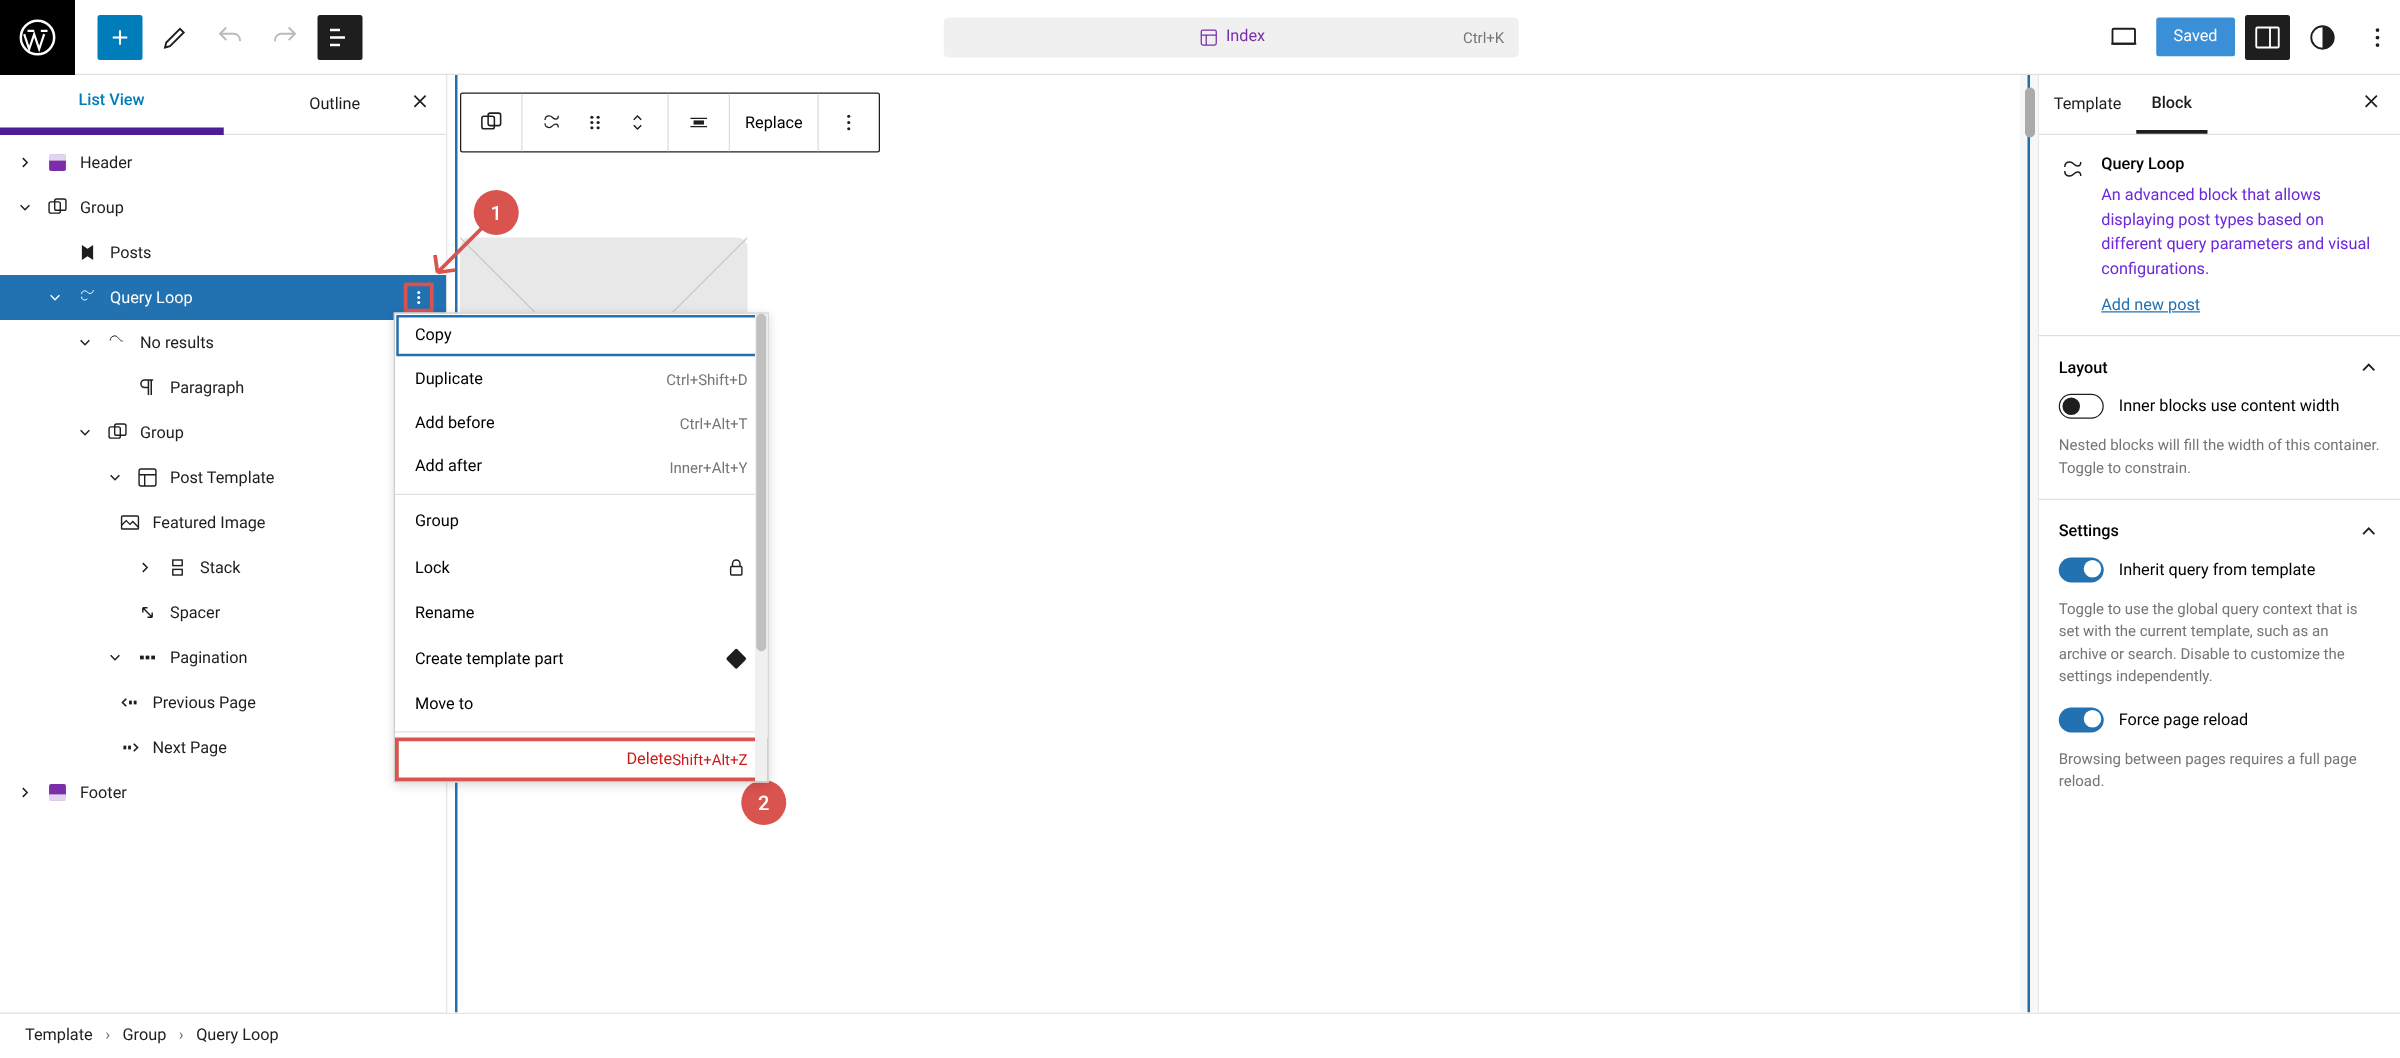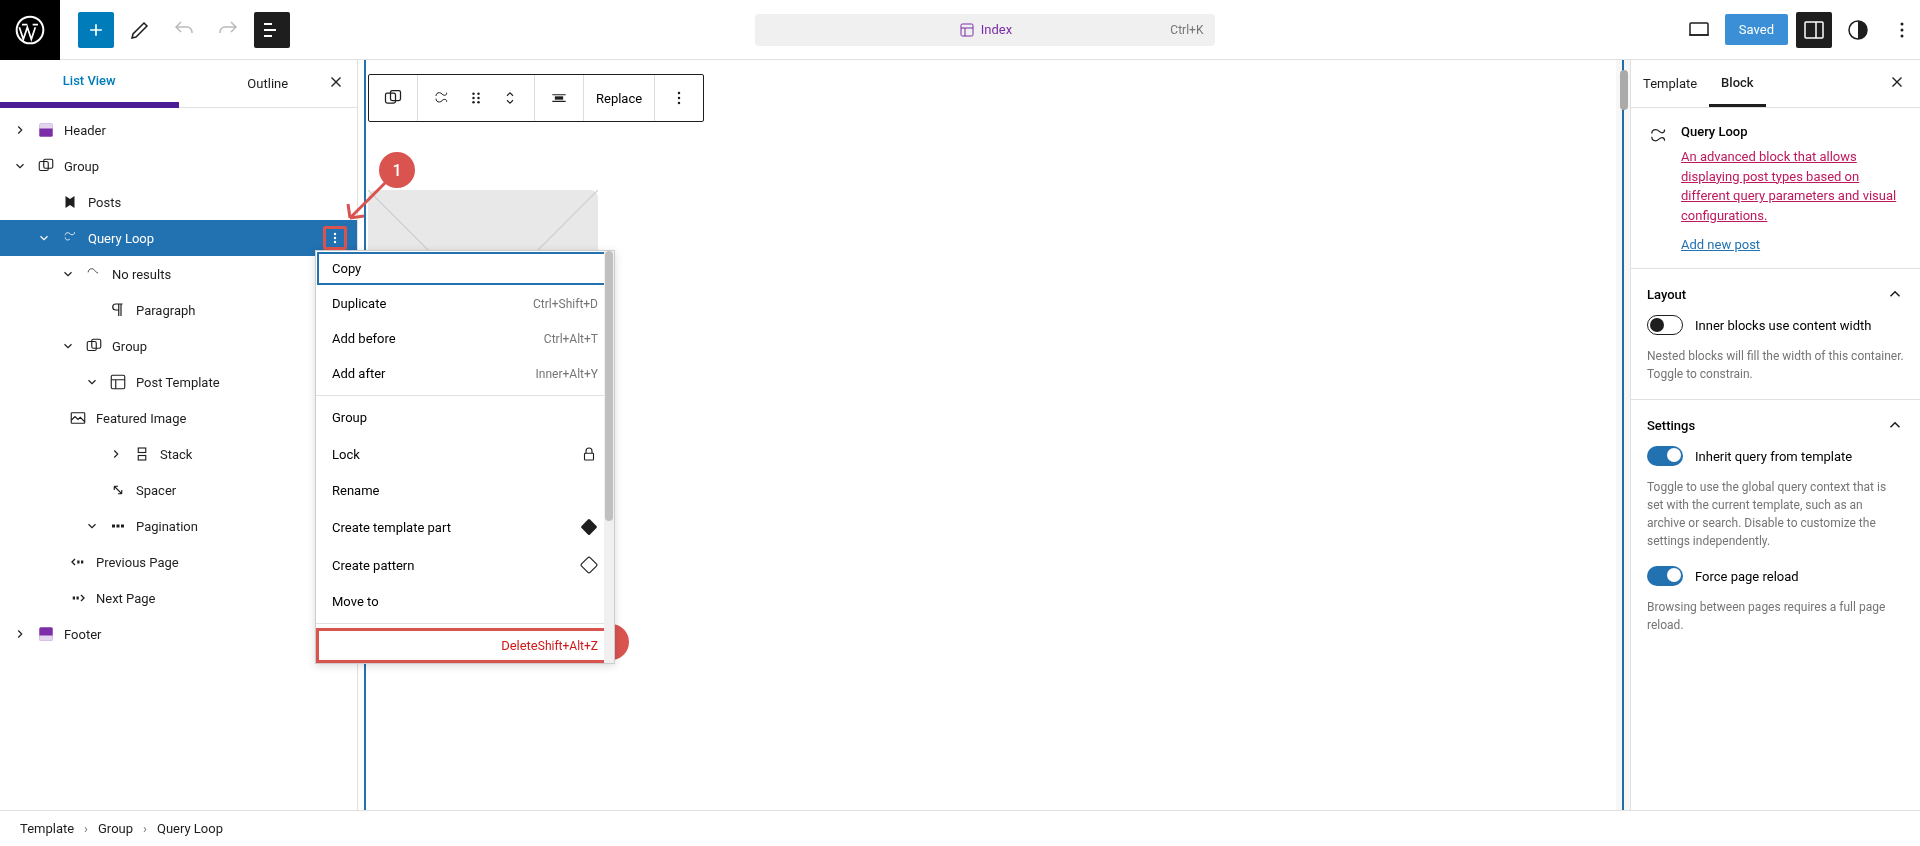--- a/index.html
+++ b/index.html
@@ -33,21 +33,21 @@
     .tree { flex: 1; overflow-y: auto; padding: 4px 0; font-size: 13px; color: #1e1e1e; }
     .tree-item { display: flex; align-items: center; padding: 8px 12px; cursor: pointer; gap: 8px; white-space: nowrap; position: relative; }
     .tree-item.selected { background: #2271b1; color: #fff; }
     .tree-caret { width: 16px; height: 16px; display: inline-flex; align-items: center; justify-content: center; }
     .tree-icon { width: 20px; height: 20px; display: inline-flex; align-items: center; justify-content: center; }
     .ind-0 { padding-left: 12px; }
     .ind-1 { padding-left: 36px; }
     .ind-2 { padding-left: 60px; }
     .ind-3 { padding-left: 84px; }
     .ind-4 { padding-left: 108px; }
-    .ind-5 { padding-left: 68px; }
+    .ind-5 { padding-left: 94px; }
     .item-options { position: absolute; right: 10px; display:flex; align-items:center; justify-content:center; width: 24px; height: 24px; border: 3px solid #d9534f; border-radius: 2px; }
     
     
     .anno-circle { position: absolute; width: 36px; height: 36px; border-radius: 50%; background: #d9534f; color: #fff; display:flex; align-items:center; justify-content:center; font-size: 16px; font-weight:500; z-index: 50; }
     .anno-arrow { position:absolute; z-index:49; }
     
     
     .canvas { flex: 1; position: relative; background: #fff; overflow: auto; }
     .block-toolbar { position: absolute; top: 14px; left: 10px; display: flex; background: #fff; border: 1px solid #1e1e1e; border-radius: 2px; height: 48px; z-index:5;}
     .bt-cell { border-right: 1px solid #ddd; display: flex; align-items: center; justify-content: center; padding: 0 12px; gap: 10px; }
@@ -75,21 +75,21 @@
     
     .right-panel { width: 290px; border-left: 1px solid #e0e0e0; display: flex; flex-direction: column; overflow-y:auto; }
     .rp-tabs { display: flex; align-items: center; border-bottom: 1px solid #e0e0e0; height: 48px; position:relative;}
     .rp-tab { padding: 14px 12px; font-size: 13px; cursor: pointer; color: #1e1e1e; }
     .rp-tab.active { border-bottom: 3px solid #1e1e1e; font-weight: 500; }
     .rp-close { position: absolute; right: 14px; cursor: pointer; font-size: 18px; }
     .rp-section { padding: 16px; border-bottom: 1px solid #e0e0e0; font-size: 13px; }
     .rp-block-header { display: flex; gap: 10px; }
     .rp-block-header .ico { width: 24px; flex-shrink:0;}
     .rp-block-header .txt .title { font-weight: 500; margin-bottom: 8px; }
-    .rp-block-header .txt .desc { color: #be185d; line-height: 1.5; text-decoration: underline; }
+    .rp-block-header .txt .desc { color: #6d28d9; line-height: 1.5; }
     .rp-link { color: #2271b1; text-decoration: underline; display:inline-block; margin-top:12px; cursor:pointer;}
     .rp-sec-head { display: flex; justify-content: space-between; align-items: center; font-weight: 500; margin-bottom: 12px; cursor:pointer;}
     .toggle-row { display: flex; align-items: center; gap: 12px; margin-bottom: 12px; }
     .toggle { width: 36px; height: 20px; border-radius: 10px; position: relative; cursor: pointer; flex-shrink:0;}
     .toggle.off { border: 1px solid #1e1e1e; background:#fff; }
     .toggle.off::after { content:''; position:absolute; left:2px; top:2px; width:14px; height:14px; border-radius:50%; background:#1e1e1e;}
     .toggle.on { background: #2271b1; }
     .toggle.on::after { content:''; position:absolute; right:2px; top:2px; width:14px; height:14px; border-radius:50%; background:#fff;}
     .rp-help { color: #757575; font-size: 12px; line-height: 1.5; }
     
@@ -535,26 +535,20 @@
   <div class="cm-item">
       <span>Rename</span>
     </div>
   <div class="cm-item">
       <span>Create template part</span>
     <svg width="18" height="18" viewBox="0 0 24 24">
         <rect x="4" y="4" width="16" height="16" rx="2" transform="rotate(45 12 12)" fill="#1e1e1e"></rect>
       </svg>
   </div>
   <div class="cm-item">
-      <span>Create pattern</span>
-    <svg width="18" height="18" viewBox="0 0 24 24">
-        <rect x="4" y="4" width="16" height="16" rx="2" transform="rotate(45 12 12)" fill="none" stroke="#1e1e1e" stroke-width="1.5"></rect>
-      </svg>
-  </div>
-  <div class="cm-item">
       <span>Move to</span>
     </div>
   <div class="cm-sep"></div>
   <div class="cm-item danger boxed">
       <span>Delete</span>
       <span class="cm-short">Shift+Alt+Z</span>
     </div>
   <div class="cm-scroll">
       <div class="cm-scroll-thumb"></div>
     </div>

